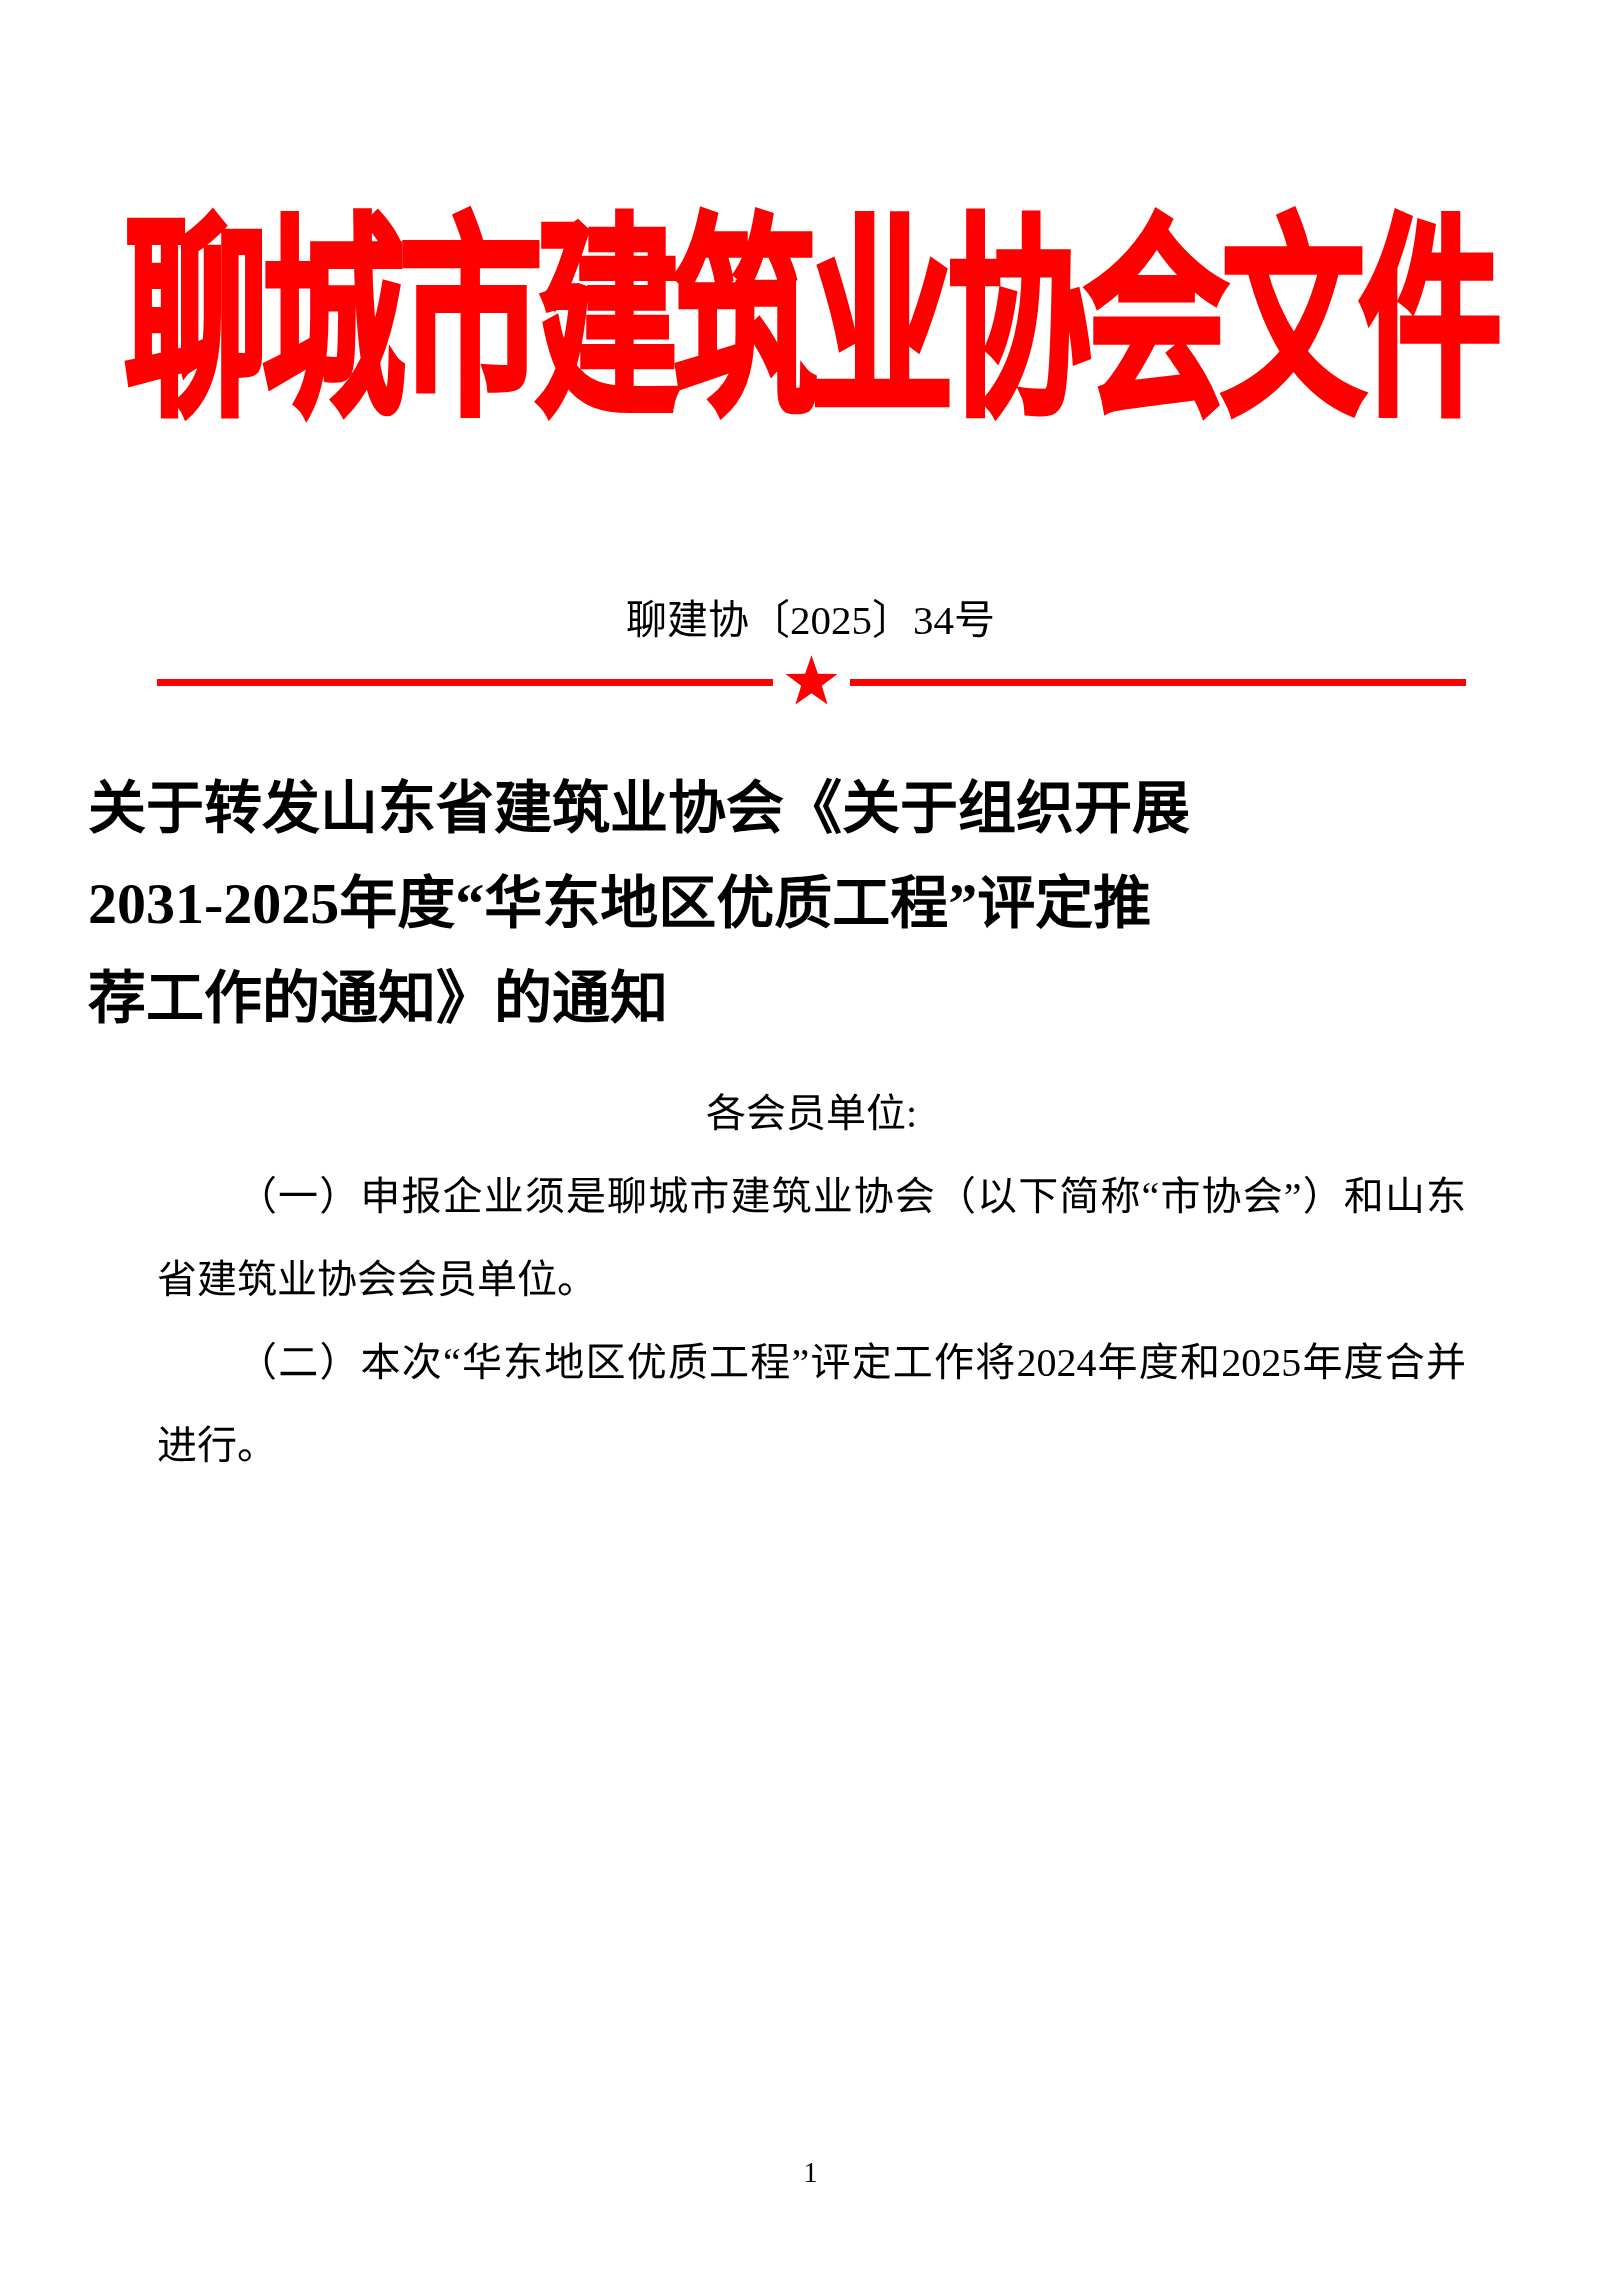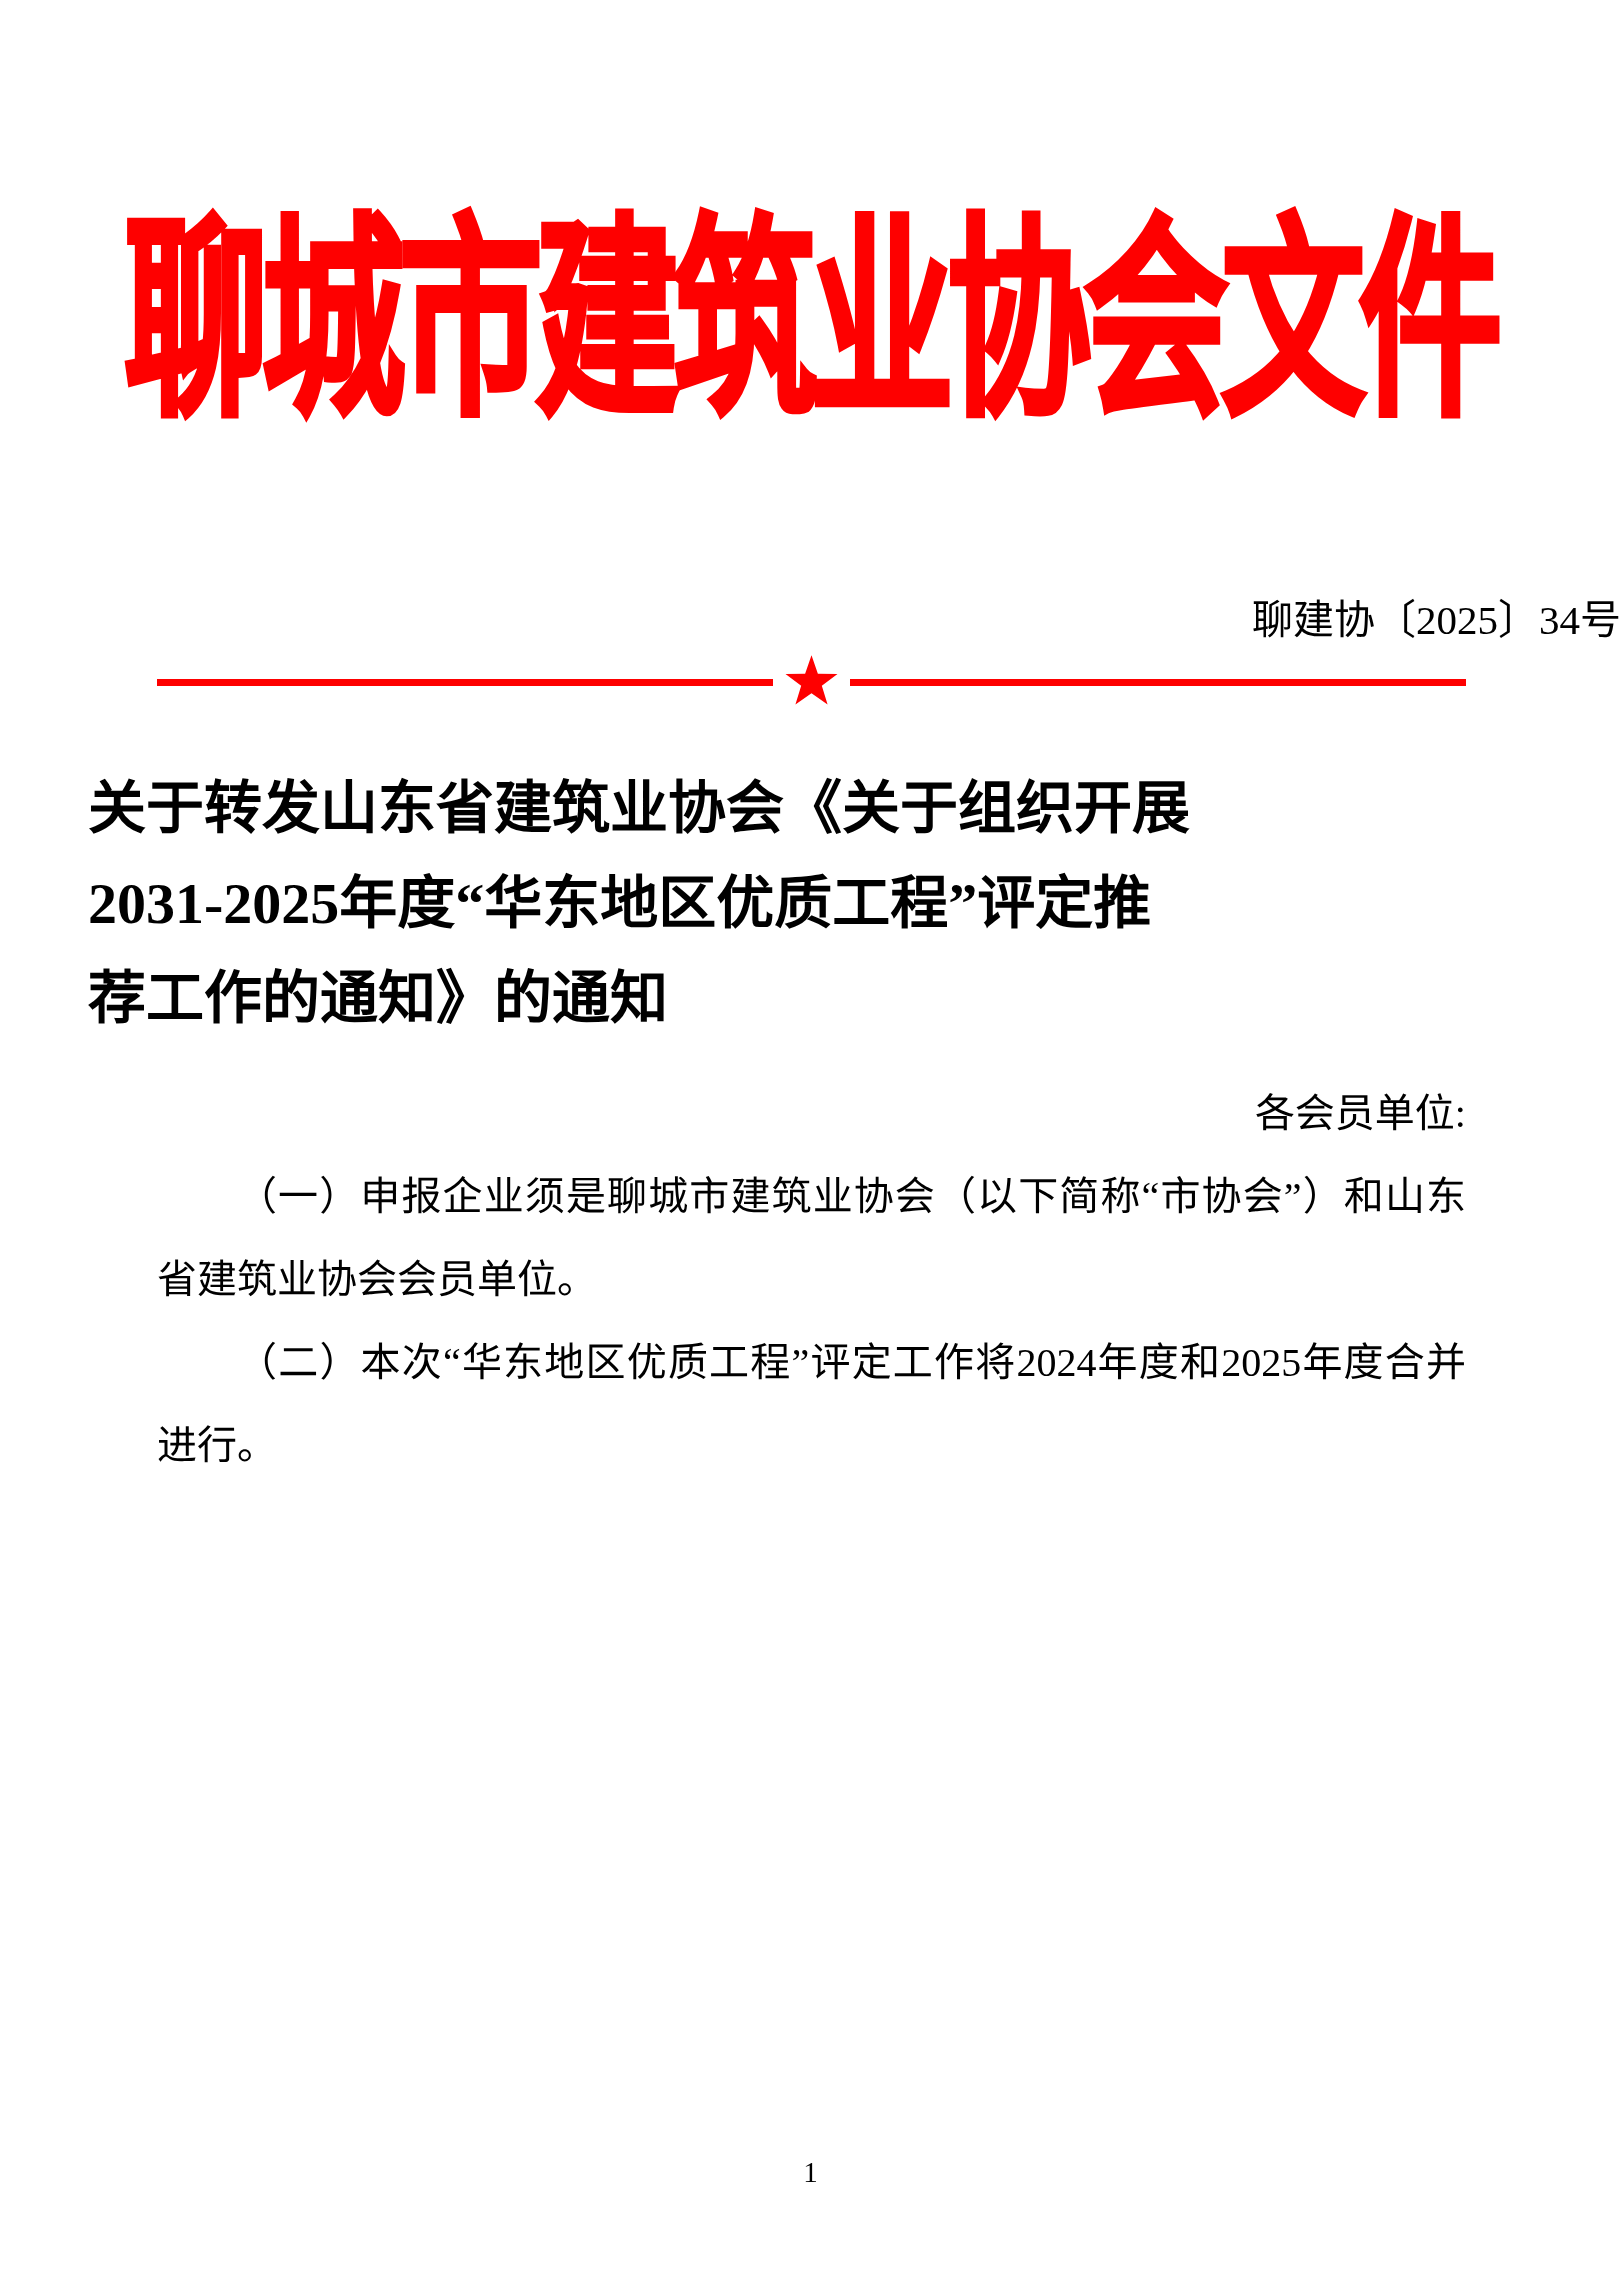--- a/index.html
+++ b/index.html
@@ -31,21 +31,21 @@
     letter-spacing:-5.9px;
     color:var(--accent);
     -webkit-text-stroke:3.9px var(--accent);
     transform:scaleY(1.5);
     transform-origin:top center;
     white-space:nowrap;
   }
   
   .doc-number{
     position:absolute;top:586px;left:0;right:0;
-    text-align:right;
+    text-align:center;
     font-family:var(--serif);
     font-size:41px;
     line-height:1.3;
     color:var(--ink);
   }
   
   .divider{
     position:absolute;top:639px;left:157px;right:155px;
     height:71px;
     display:flex;align-items:center;
@@ -71,21 +71,21 @@
   }
   
   .body-text{
     position:absolute;top:1064px;left:157px;width:1309px;
     font-family:var(--serif);
     font-size:40px;
     line-height:83px;
     color:var(--ink);
   }
   .salutation{
-    text-align:right;
+    text-align:center;
   }
   .para{
     text-indent:2em;
     text-align:justify;
     text-justify:inter-ideograph;
   }
   .section-heading{
     font-family:var(--sans);
     font-weight:bold;
     text-indent:2em;

